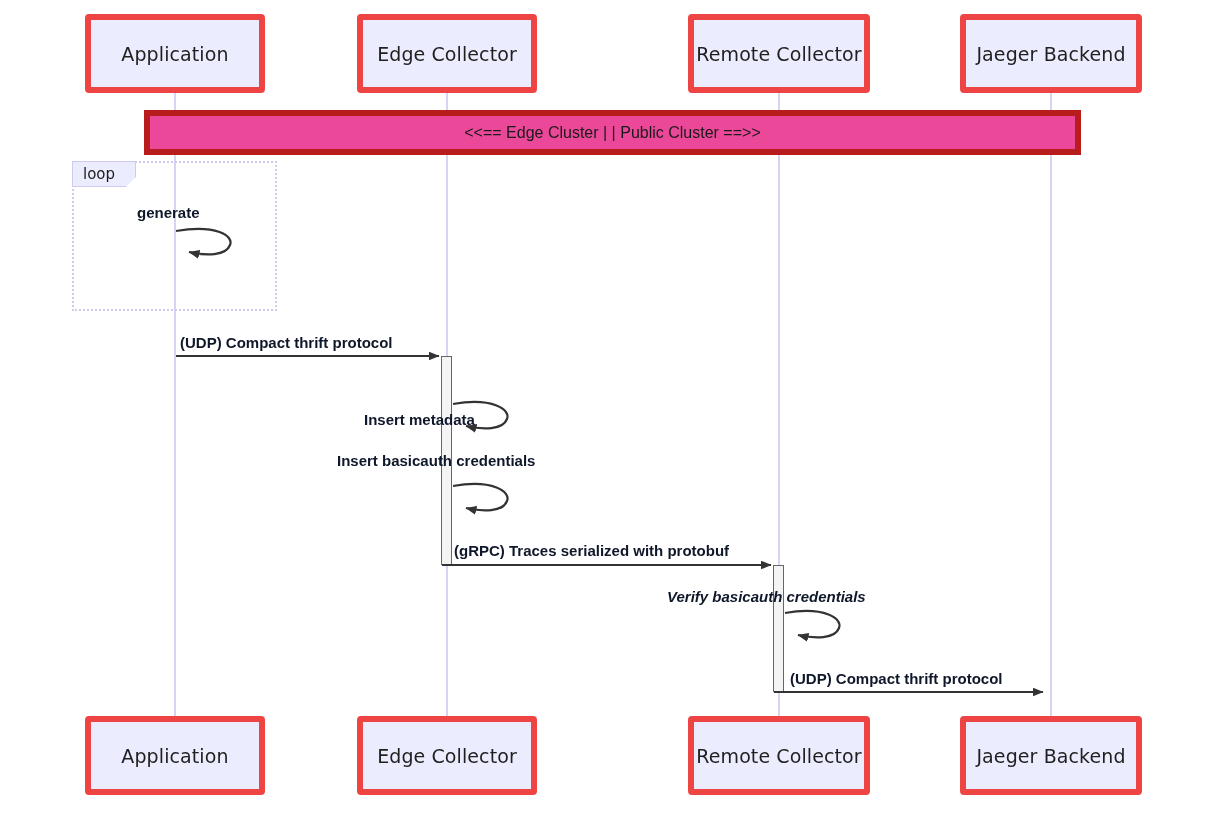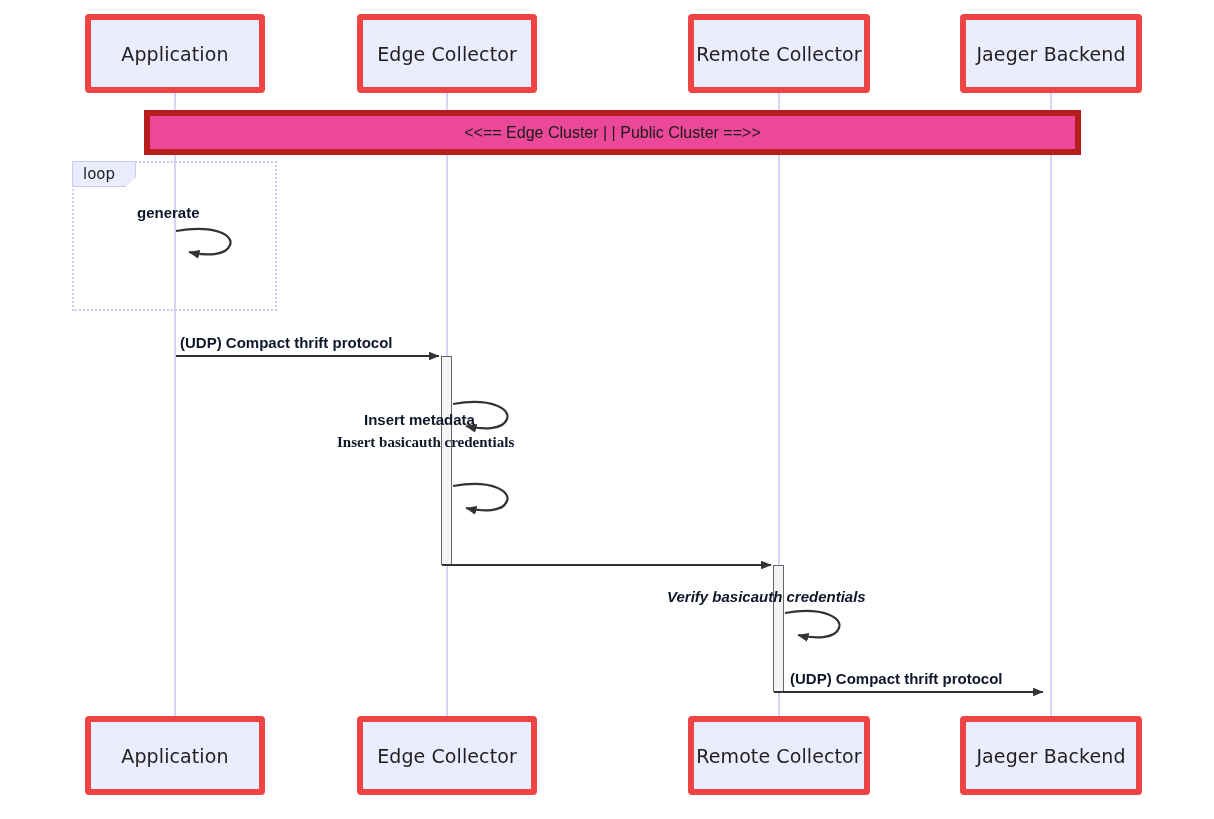--- a/index.html
+++ b/index.html
@@ -168,22 +168,23 @@
       <line x1="774" y1="692" x2="1043" y2="692" stroke="#333333" stroke-width="2.2" marker-end="url(#ah)"></line>
     </g>
   </svg>
 
   <div class="msg-label" style="left:137px; top:204px;">generate</div>
 
   <div class="msg-label" style="left:180px; top:334px;">(UDP) Compact thrift protocol</div>
 
   <div class="msg-label" style="left:364px; top:379px;margin-top:32px;">Insert metadata</div>
 
-  <div class="msg-label" style="left:337px; top:434px;font-family:Liberation Serif, serif;">Insert basicauth credentials</div>
+  <div class="msg-label" style="left:337px; top:452px;">Insert basicauth credentials</div>
 
+  <div class="msg-label" style="left:454px; top:542px;">(gRPC) Traces serialized with protobuf</div>
 
   <div class="msg-label" style="left:667px; top:588px;font-style:italic;">Verify basicauth credentials</div>
 
   <div class="msg-label" style="left:790px; top:670px;">(UDP) Compact thrift protocol</div>
 
   <div class="actor-box" style="left:85px; top:716px; width:180px; height:79px;">Application</div>
 
   <div class="actor-box" style="left:357px; top:716px; width:180px; height:79px;">Edge Collector</div>
 
   <div class="actor-box" style="left:688px; top:716px; width:182px; height:79px;">Remote Collector</div>

